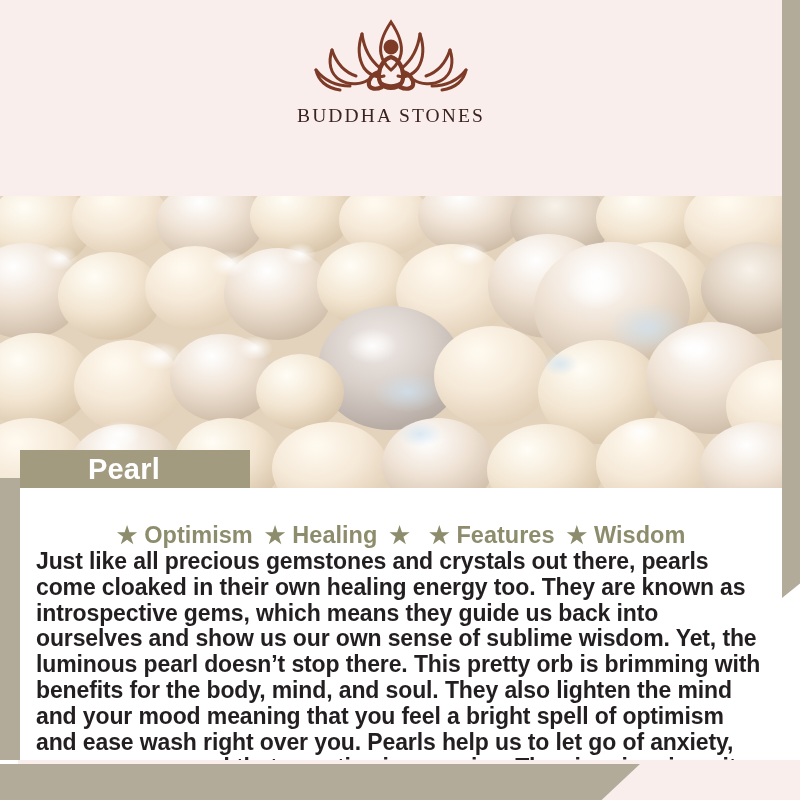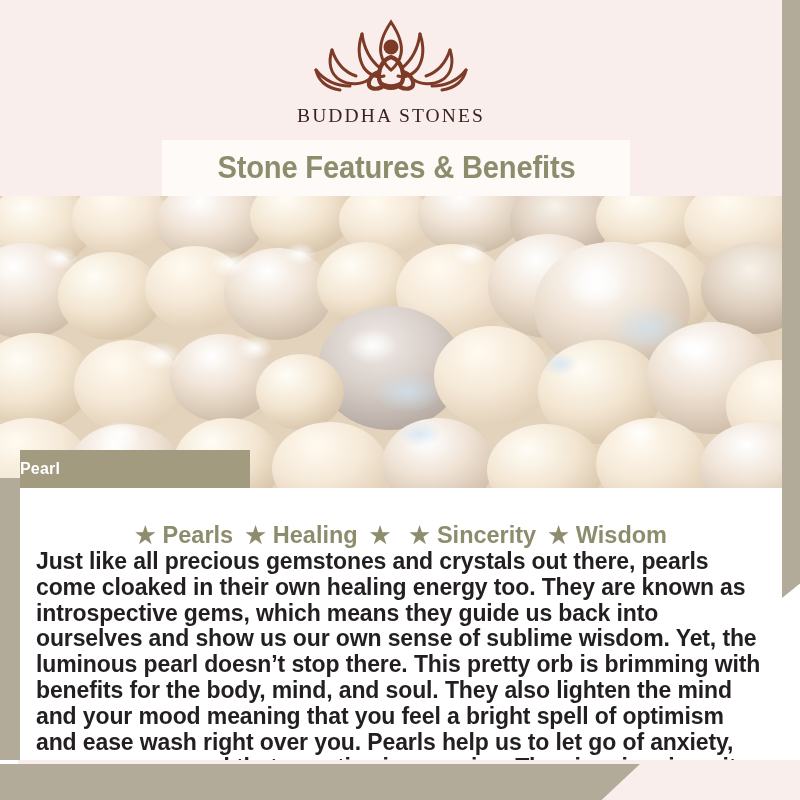--- a/index.html
+++ b/index.html
@@ -77,23 +77,24 @@
 
   
   .caption-bar {
     position:absolute;
     left:20px; top:450px; width:230px; height:38px;
     background:#a39b80;
     display:flex; align-items:center;
   }
   .caption-bar span {
     color:#ffffff;
-    font-size:16px;
+    font-size:29px;
     font-weight:bold;
     letter-spacing:0.2px;
+    padding-left:68px;
   }
 
   
   .content-card {
     position:absolute;
     left:20px; top:492px; width:762px; height:272px;
     background:#ffffff;
   }
 
   
@@ -192,23 +193,20 @@
       <g fill="none" stroke="#7c3a27" stroke-width="4.2" stroke-linecap="round" stroke-linejoin="round">
         <path d="M85 43 C78 45 74 52 73 60 C72 68 76 74 85 74 C94 74 98 68 97 60 C96 52 92 45 85 43 Z"></path>
         <path d="M73 58 C66 60 62 66 63 71 C64 75 70 76 76 73"></path>
         <path d="M97 58 C104 60 108 66 107 71 C106 75 100 76 94 73"></path>
         <path d="M76 70 C80 73 90 73 94 70"></path>
       </g>
     </svg>
     <div class="logo-text">BUDDHA STONES</div>
   </div>
 
-  <div class="title-banner">
-    <h1>Stone Features &amp; Benefits</h1>
-  </div>
 
   <div class="photo">
     <svg viewBox="0 0 800 292" preserveAspectRatio="none">
       <defs>
         <radialGradient id="p1" cx="35%" cy="28%" r="75%">
           <stop offset="0%" stop-color="#fffdf6"></stop>
           <stop offset="55%" stop-color="#f3e6d2"></stop>
           <stop offset="100%" stop-color="#d9c6ab"></stop>
         </radialGradient>
         <radialGradient id="p2" cx="40%" cy="25%" r="78%">
@@ -315,32 +313,32 @@
 
   <div class="caption-bar">
     <span>Pearl</span>
   </div>
 
   <div class="content-card"></div>
 
   <div class="benefits">
     <div class="benefit">
       <span class="star">★</span>
-      <span>Pearls</span>
+      <span>Optimism</span>
     </div>
     <div class="benefit">
       <span class="star">★</span>
       <span>Healing</span>
     </div>
     <div class="benefit">
       <span class="star">★</span>
     </div>
     <div class="benefit">
       <span class="star">★</span>
-      <span>Sincerity</span>
+      <span>Features</span>
     </div>
     <div class="benefit">
       <span class="star">★</span>
       <span>Wisdom</span>
     </div>
   </div>
 
   <p class="body-copy">Just like all precious gemstones and crystals out there, pearls come cloaked in their own healing energy too. They are known as introspective gems, which means they guide us back into ourselves and show us our own sense of sublime wisdom. Yet, the luminous pearl doesn’t stop there. This pretty orb is brimming with benefits for the body, mind, and soul. They also lighten the mind and your mood meaning that you feel a bright spell of optimism and ease wash right over you. Pearls help us to let go of anxiety, nervousness, and that negative inner voice. They inspire sincerity, loyalty, and truth - not just to others but most importantly, to ourselves.</p>
 
   <div class="accent-left"></div>

